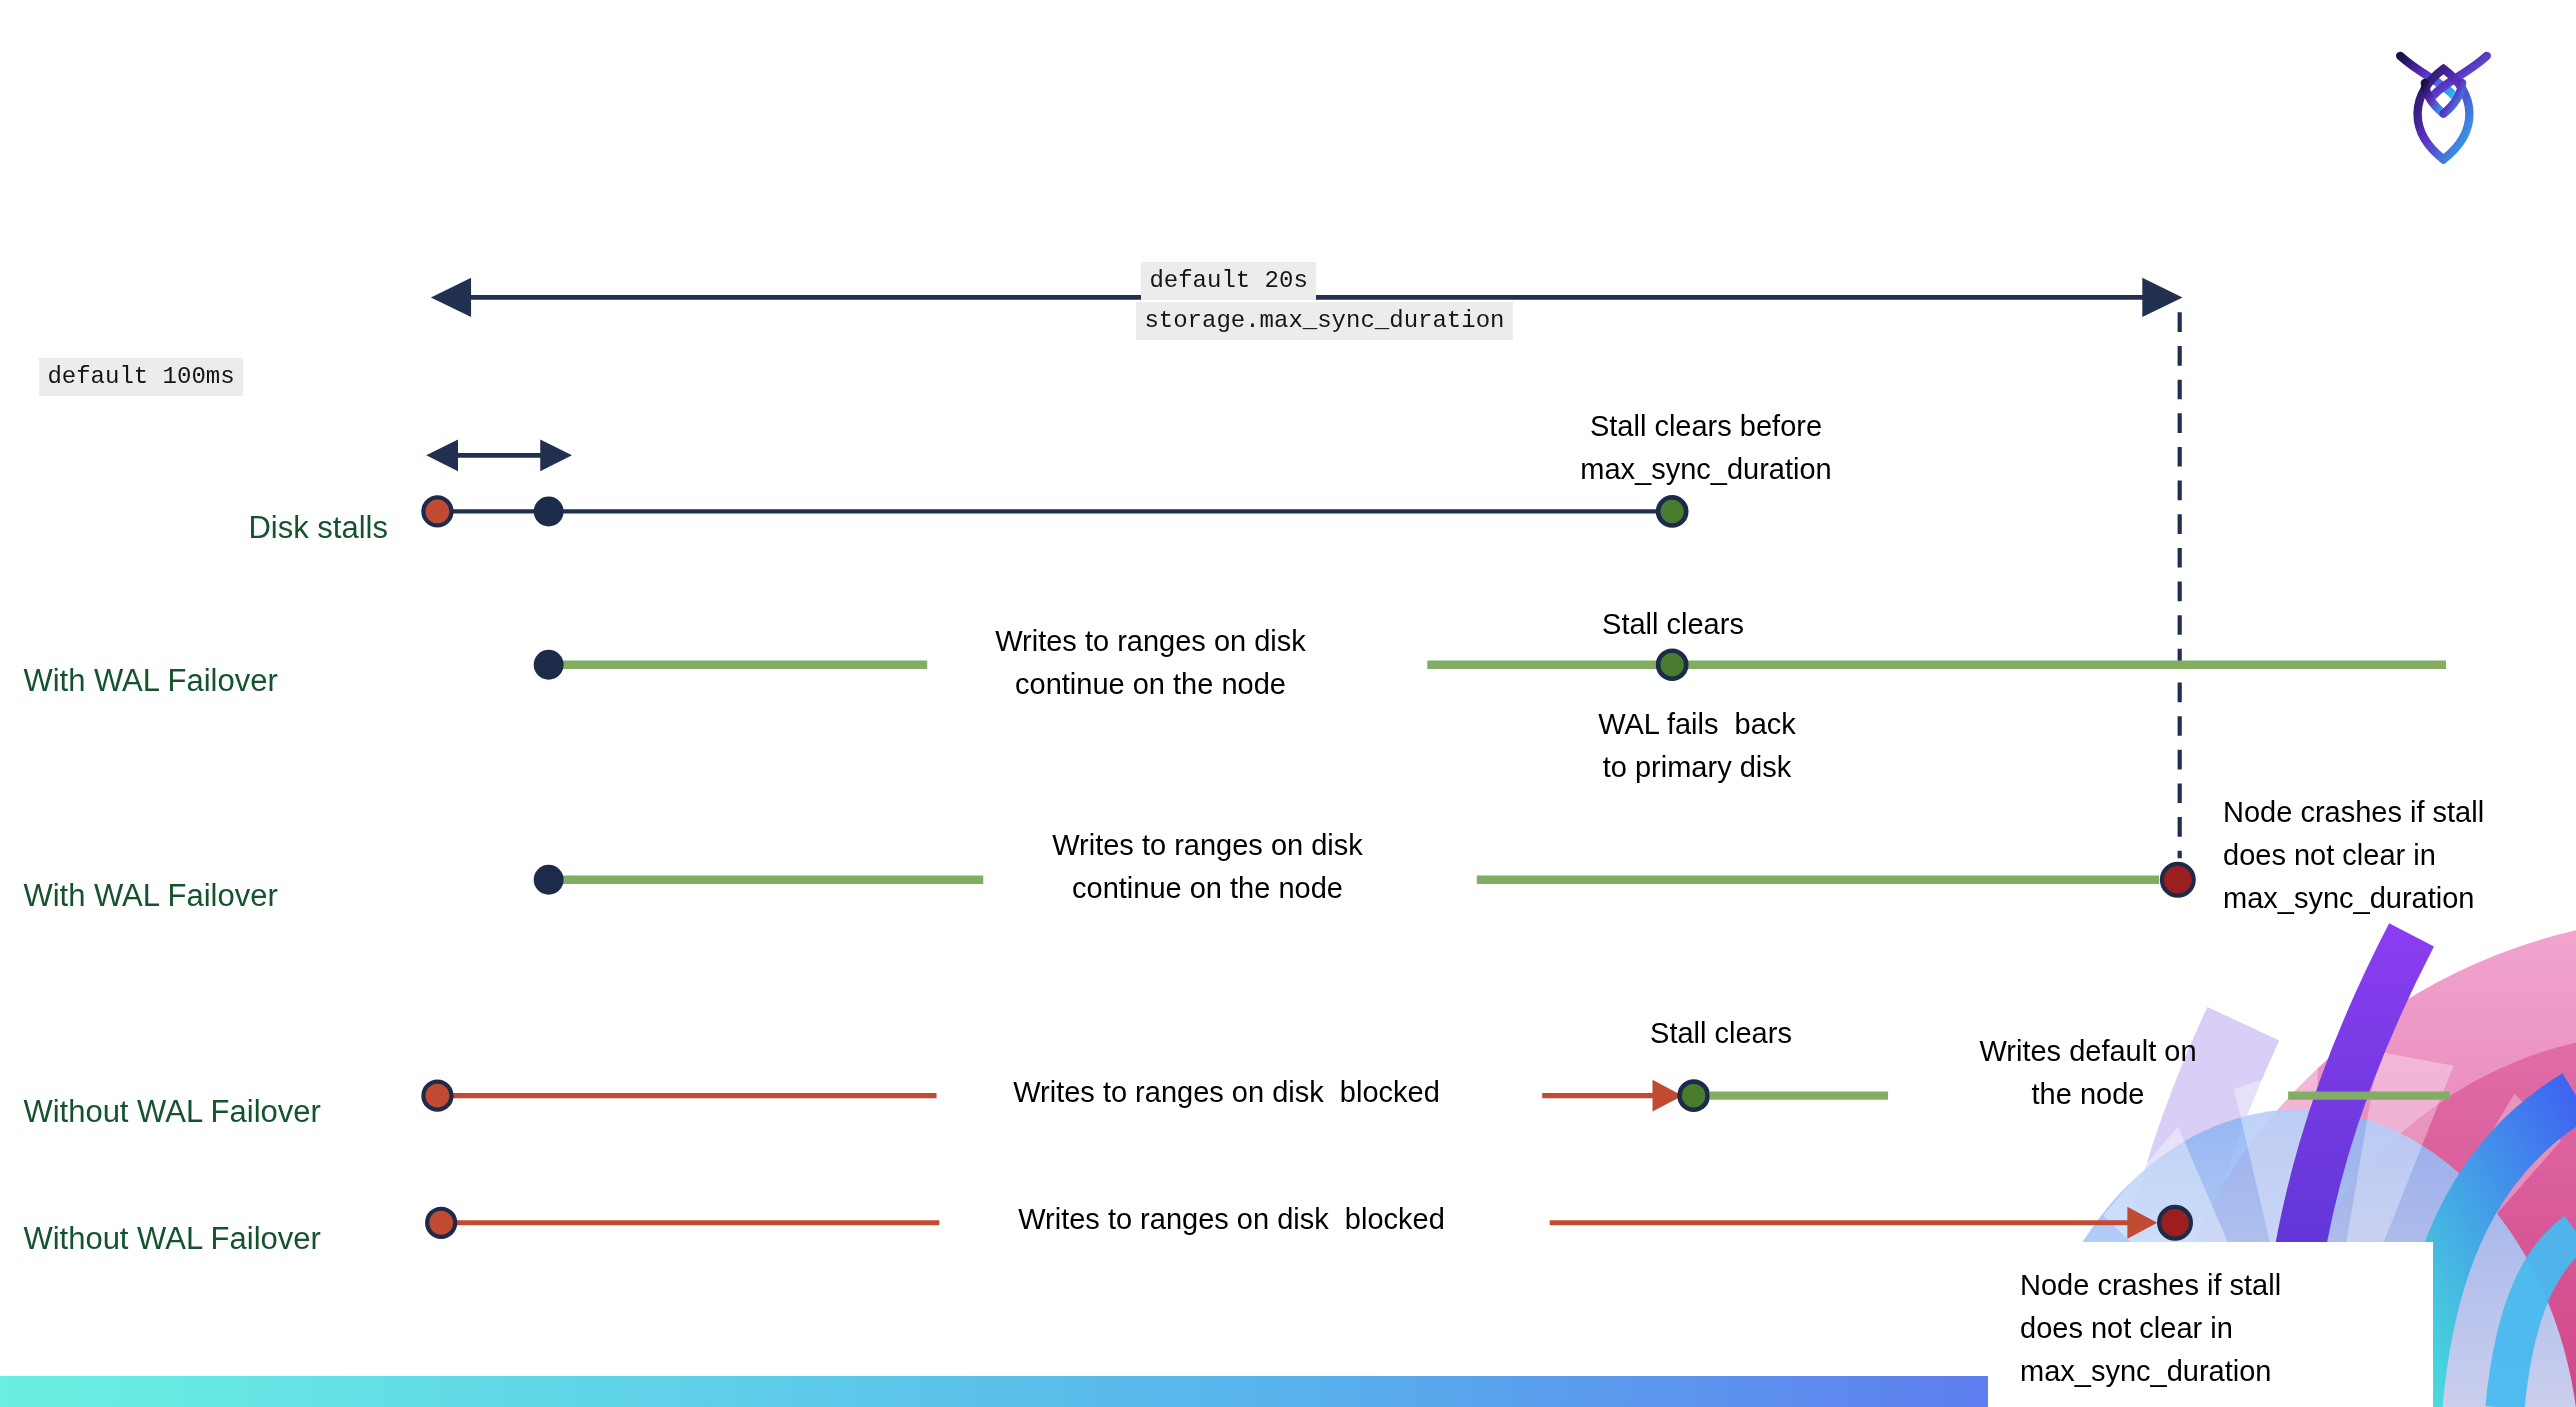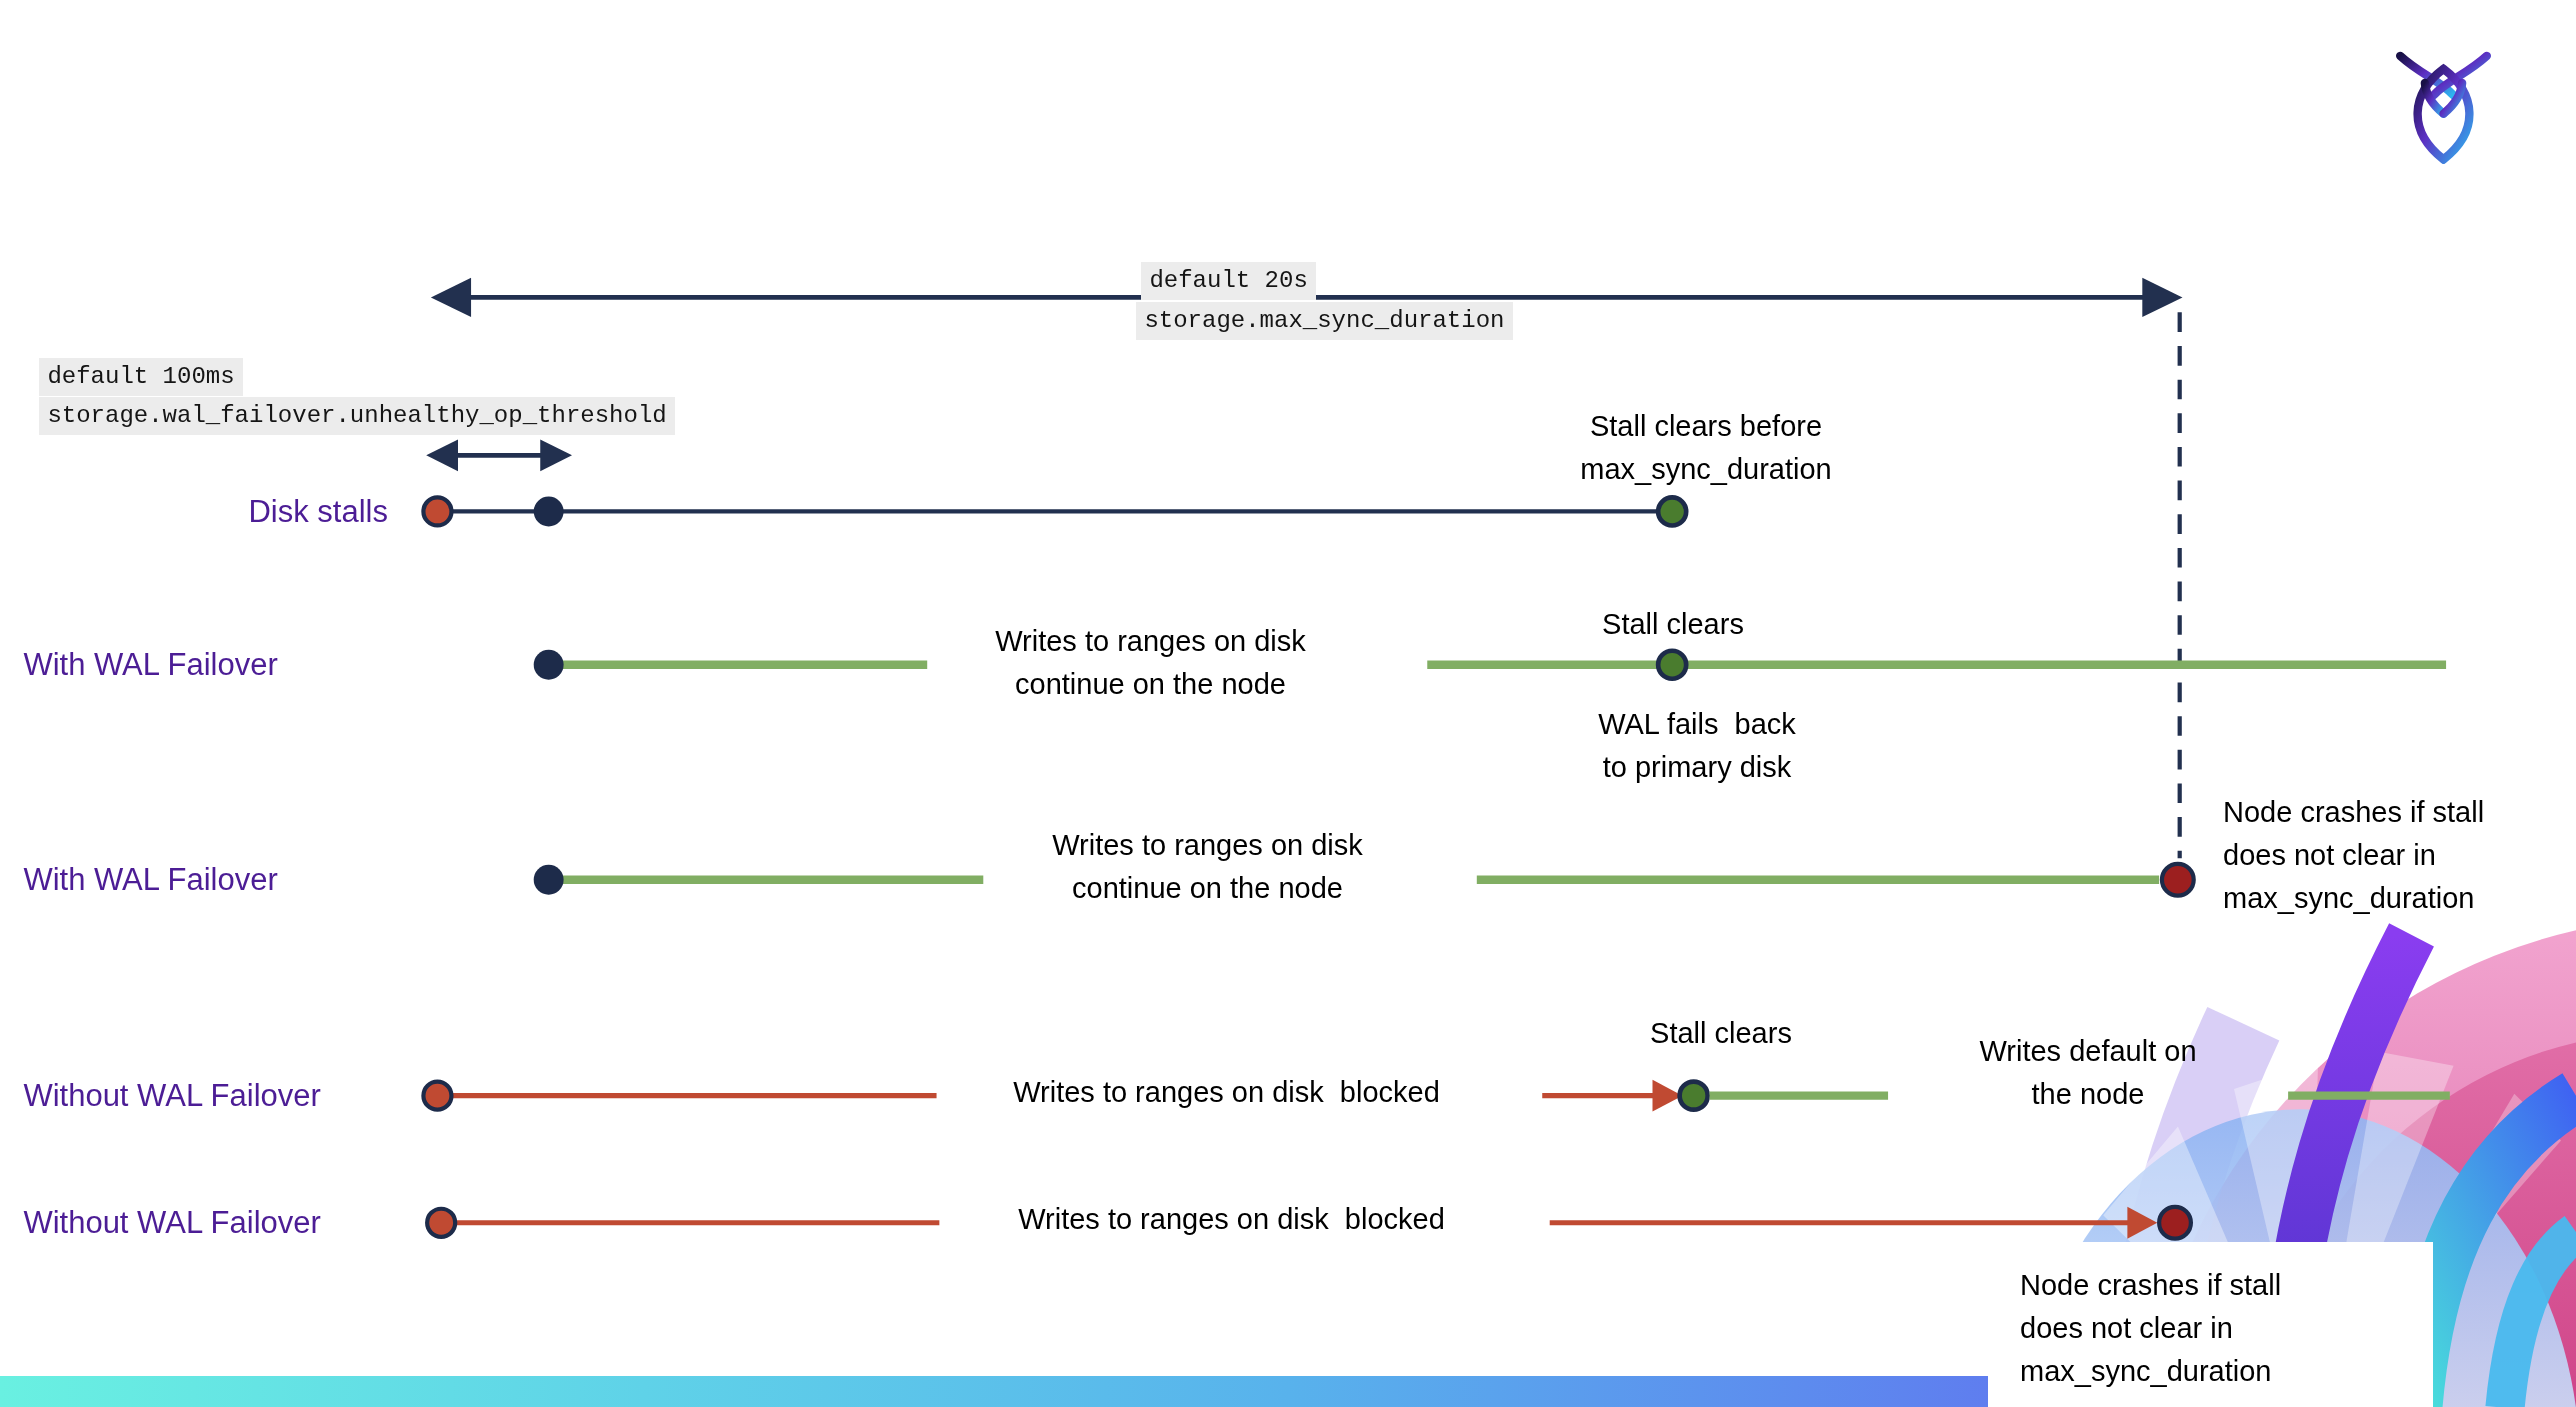--- a/index.html
+++ b/index.html
@@ -4,21 +4,21 @@
 <style>
   html,body{margin:0;padding:0;background:#ffffff;}
   .stage{position:relative;width:2576px;height:1408px;background:#ffffff;overflow:hidden;
          font-family:"Liberation Sans",sans-serif;}
   .title{position:absolute;left:67px;top:36px;font-weight:bold;font-size:90px;letter-spacing:-1.9px;
          color:#0b0b0b;z-index:4;}
   .logo{position:absolute;left:2393px;top:41px;width:101px;height:123px;z-index:4;}
   .mono-label{position:absolute;font-family:"Liberation Mono","DejaVu Sans Mono",monospace;
               font-size:24px;line-height:36px;background:#ececec;color:#151515;
               padding:0.9px 8.4px;white-space:pre;z-index:4;}
-  .row-label{position:absolute;font-size:31px;color:#4c1d95;height:45px;line-height:45px;z-index:4;}
+  .row-label{position:absolute;font-size:31px;color:#14532d;height:45px;line-height:45px;z-index:4;margin-top:16px;}
   .row-label.right{text-align:right;}
   .note{position:absolute;font-size:29px;line-height:43px;color:#000;
         white-space:pre-wrap;text-align:center;z-index:4;}
   .note.left-align{text-align:left;}
   .diagram-svg{position:absolute;left:0;top:0;z-index:3;}
   .decoration-svg{position:absolute;left:1963px;top:916px;z-index:2;}
   .footer-bar{position:absolute;left:0;top:1376px;width:2576px;height:32px;z-index:1;
               background:linear-gradient(90deg,#69f0e1 0%,#5fd2e8 25%,#58b2ec 50%,#5f7cef 78%,#6c55e9 100%);}
   .crash-box{position:absolute;left:1988px;top:1242px;width:445px;height:165px;background:#ffffff;z-index:5;}
   .crash-box .note{position:static;padding:22.4px 0 0 32px;text-align:left;}
@@ -80,21 +80,20 @@
       <path d="M 52.5 30 C 18 56 13 96 52.5 127 C 92 96 87 56 52.5 30 Z"></path>
       <path d="M 52.5 126 L 52.5 78"></path>
       <path d="M 52.5 78 C 40 68 33.5 57 32.5 45"></path>
       <path d="M 52.5 78 C 65 68 71.5 57 72.5 45"></path>
     </g>
   </svg>
 
   <div class="mono-label" style="left:1141px;top:262px;">default 20s</div>
   <div class="mono-label" style="left:1136px;top:302px;">storage.max_sync_duration</div>
   <div class="mono-label" style="left:39px;top:358px;">default 100ms</div>
-  <div class="mono-label" style="left:39px;top:397px;">storage.wal_failover.unhealthy_op_threshold</div>
 
   <svg class="diagram-svg" width="2576" height="1408" viewBox="0 0 2756 1506">
 
     <g stroke="#22304f" fill="#22304f">
       <line x1="498" y1="318" x2="2298" y2="318" stroke-width="5"></line>
       <polygon points="461,318 504,297 504,339" stroke="none"></polygon>
       <polygon points="2335,318 2292,297 2292,339" stroke="none"></polygon>
     </g>
 
     <g stroke="#22304f" fill="#22304f">

